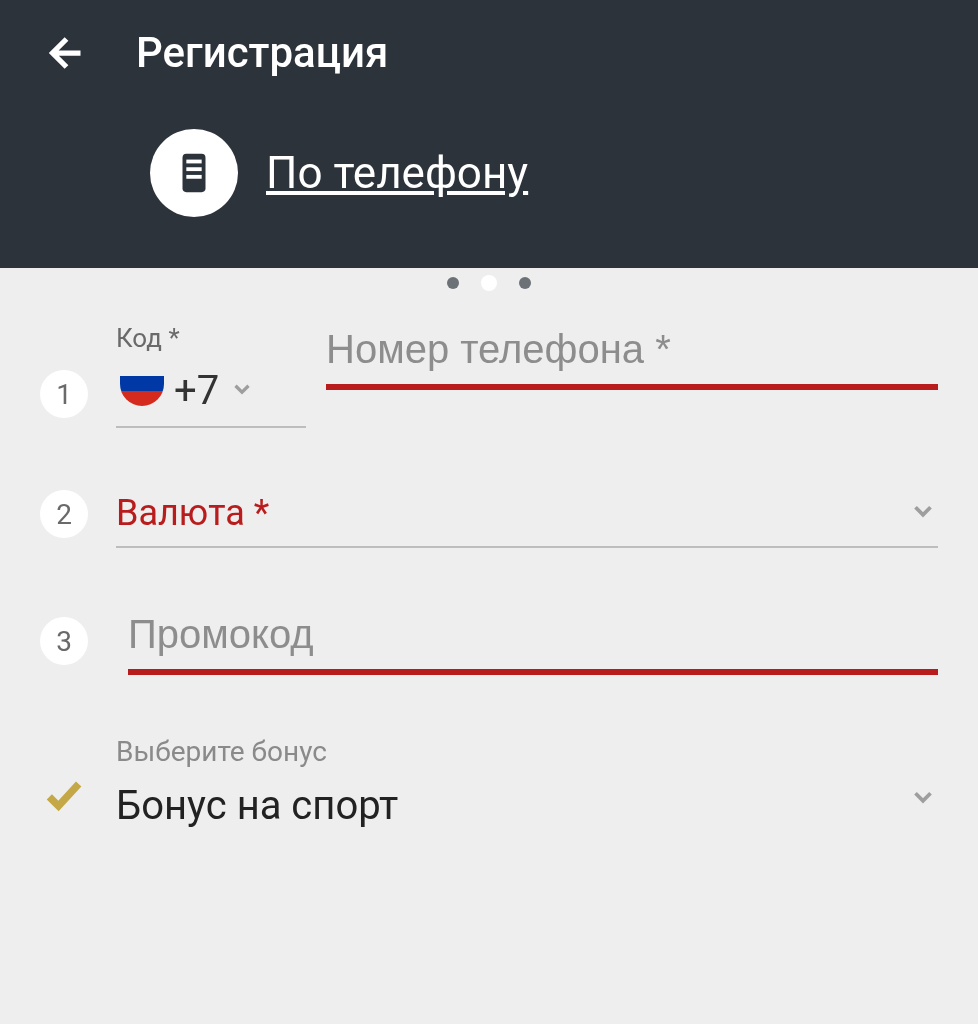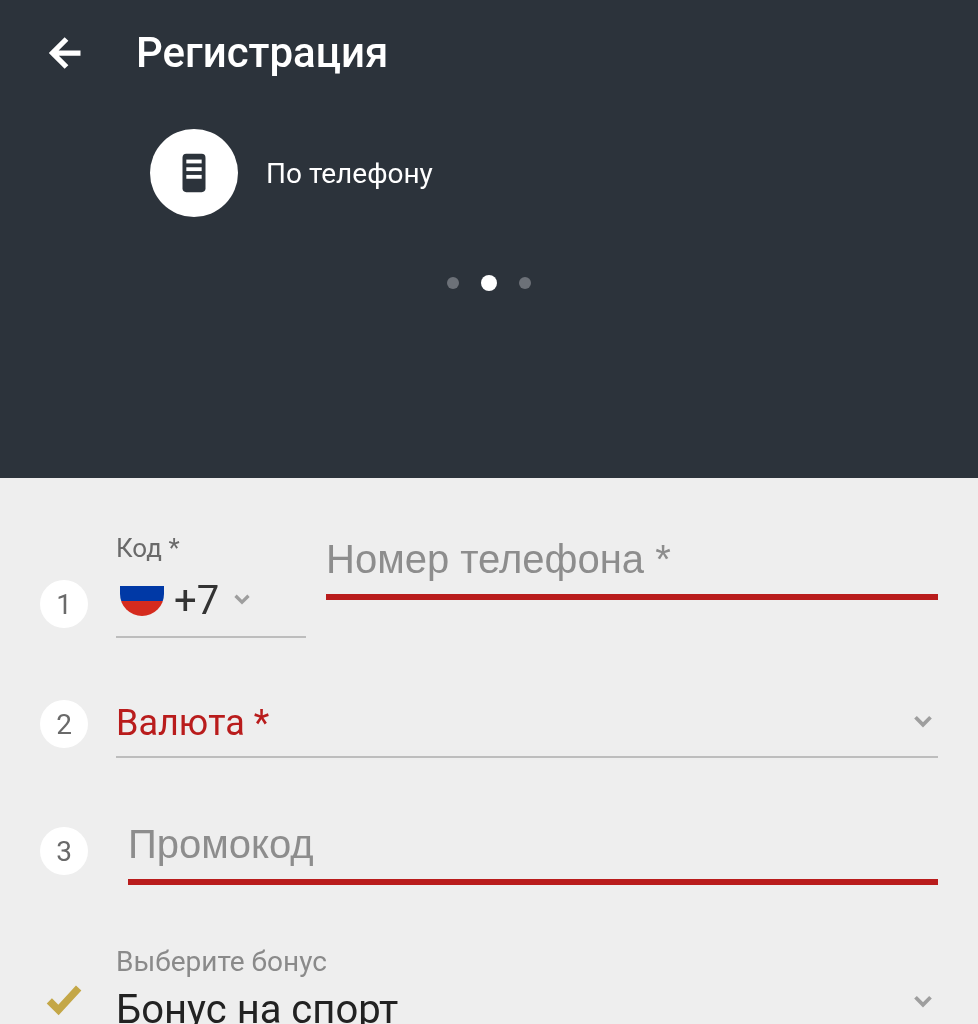--- a/index.html
+++ b/index.html
@@ -1,28 +1,28 @@
 <!DOCTYPE html>
 <html><head>
 <meta charset="utf-8">
 <style>
   * { box-sizing: border-box; margin: 0; padding: 0; }
   html, body { width: 978px; height: 1024px; font-family: -apple-system, Roboto, "Helvetica Neue", Arial, sans-serif; background: #eeeeee; overflow: hidden; }
 
   
-  .header { background: #2c333b; color: #fff; height: 478px; display: flex; flex-direction: column; }
+  .header { background: #2c333b; color: #fff; height: 268px; display: flex; flex-direction: column; }
   .title-row { display: flex; align-items: center; padding: 28px 40px 0 40px; gap: 50px; }
   .back-arrow { width: 46px; height: 46px; display: flex; align-items: center; justify-content: center; cursor: pointer; }
   .back-arrow svg { width: 42px; height: 42px; stroke: #fff; stroke-width: 3; fill: none; }
   .page-title { font-size: 42px; font-weight: 500; color: #fff; }
 
   .method-row { display: flex; align-items: center; gap: 28px; padding: 52px 0 0 150px; }
   .method-icon { width: 88px; height: 88px; border-radius: 50%; background: #fff; display: flex; align-items: center; justify-content: center; }
   .method-icon svg { width: 46px; height: 46px; fill: #2c333b; }
-  .method-label { font-size: 28px; color: #fff; font-weight: 400; }
+  .method-label { font-size: 44px; color: #fff; font-weight: 400; text-decoration: underline; }
 
   .dots { display: flex; gap: 22px; justify-content: center; margin-top: 60px; }
   .dot { width: 12px; height: 12px; border-radius: 50%; background: #6c7178; }
   .dot.active { width: 16px; height: 16px; background: #fff; margin-top: -2px; }
 
   
   .form { padding: 55px 40px 0 40px; }
   .row { display: flex; align-items: flex-end; margin-bottom: 60px; gap: 28px; }
   .step-badge { width: 48px; height: 48px; border-radius: 50%; background: #fff; color: #6a6a6a; font-size: 28px; display: flex; align-items: center; justify-content: center; flex-shrink: 0; margin-bottom: 10px; }
   .step-check { width: 48px; height: 48px; display: flex; align-items: center; justify-content: center; flex-shrink: 0; margin-bottom: 10px; }
@@ -42,21 +42,21 @@
 
   .text-input { flex: 1; border: none; border-bottom: 6px solid #b91c1c; background: transparent; font-size: 40px; color: #333; padding: 4px 0 12px 0; outline: none; }
   .text-input::placeholder { color: #8d8d8d; }
 
   .select-field { flex: 1; display: flex; align-items: center; justify-content: space-between; border-bottom: 2px solid #bdbdbd; padding: 4px 0 12px 0; cursor: pointer; }
   .select-placeholder { font-size: 36px; color: #b91c1c; }
   .select-value { font-size: 40px; color: #222; }
   .chevron-right svg { width: 30px; height: 30px; stroke: #9e9e9e; stroke-width: 3; fill: none; }
 
   .bonus-block { flex: 1; display: flex; flex-direction: column; }
-  .bonus-label { font-size: 28px; color: #8a8a8a; margin-bottom: 8px; }
+  .bonus-label { font-size: 28px; color: #8a8a8a; margin-bottom: 14px; }
   .bonus-select { display: flex; align-items: flex-start; justify-content: space-between; cursor: pointer; }
 </style>
 </head>
 <body>
 
 <div class="header">
   <div class="title-row">
     <div class="back-arrow">
       <svg viewBox="0 0 24 24">
           <path d="M14 4 L6 12 L14 20 M6 12 H22"></path>

